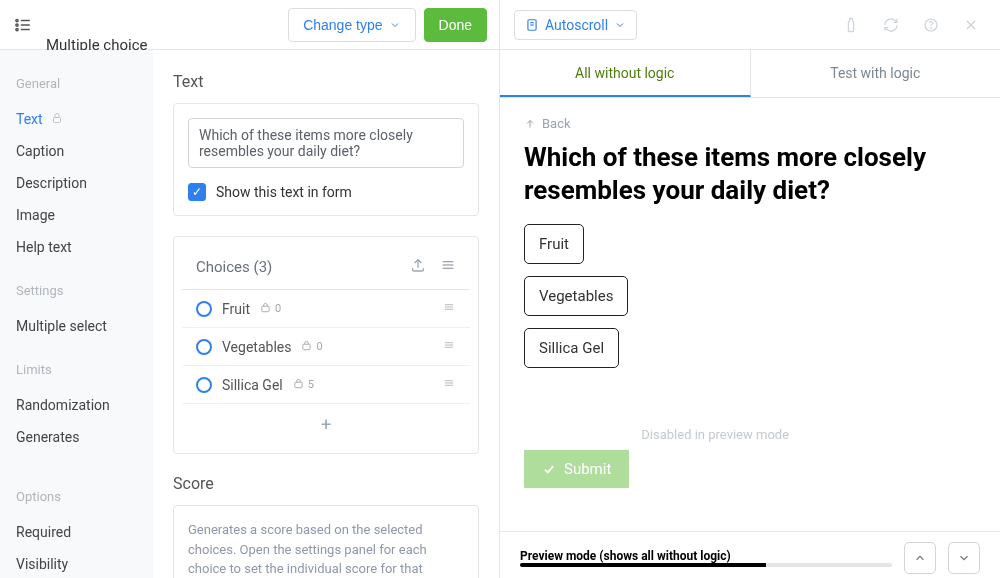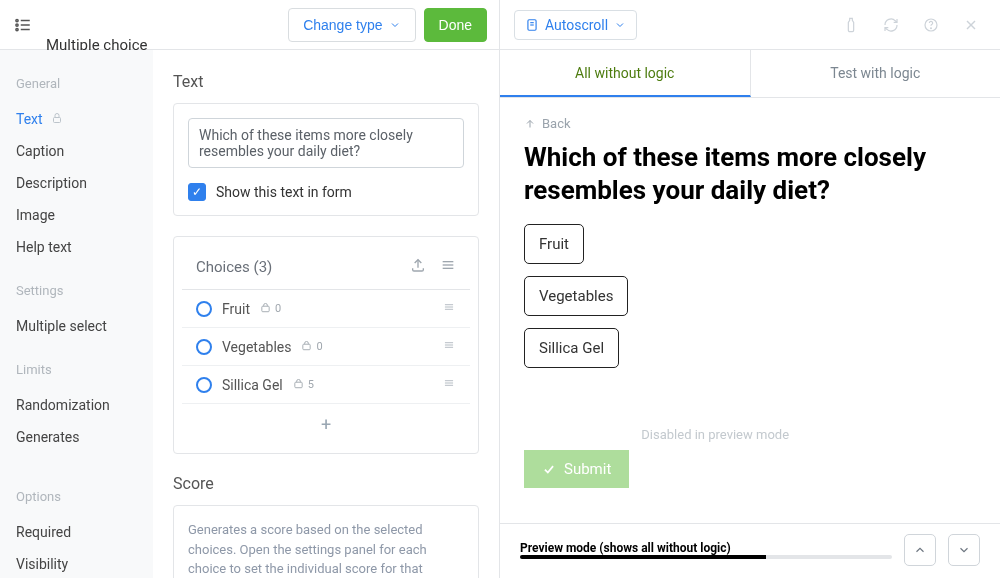--- a/index.html
+++ b/index.html
@@ -313,21 +313,21 @@
     background:#aedd9c;
     color:#fff;
     border-radius:0;
     padding:10px 18px;
     font-size:15px;
   }
   .submit-note{font-size:13px;color:#c3c9ce;margin-left:12px;}
 
   .preview-footer{
     border-top:1px solid #e3e5e8;
-    padding:10px 20px 12px;
+    padding:10px 20px 4px;
     display:flex;
     align-items:center;
     gap:12px;
   }
   .pf-label{font-size:12px;font-weight:700;color:#000;}
   .progress{
     flex:1;
     height:4px;
     background:#e3e5e8;
     border-radius:2px;

